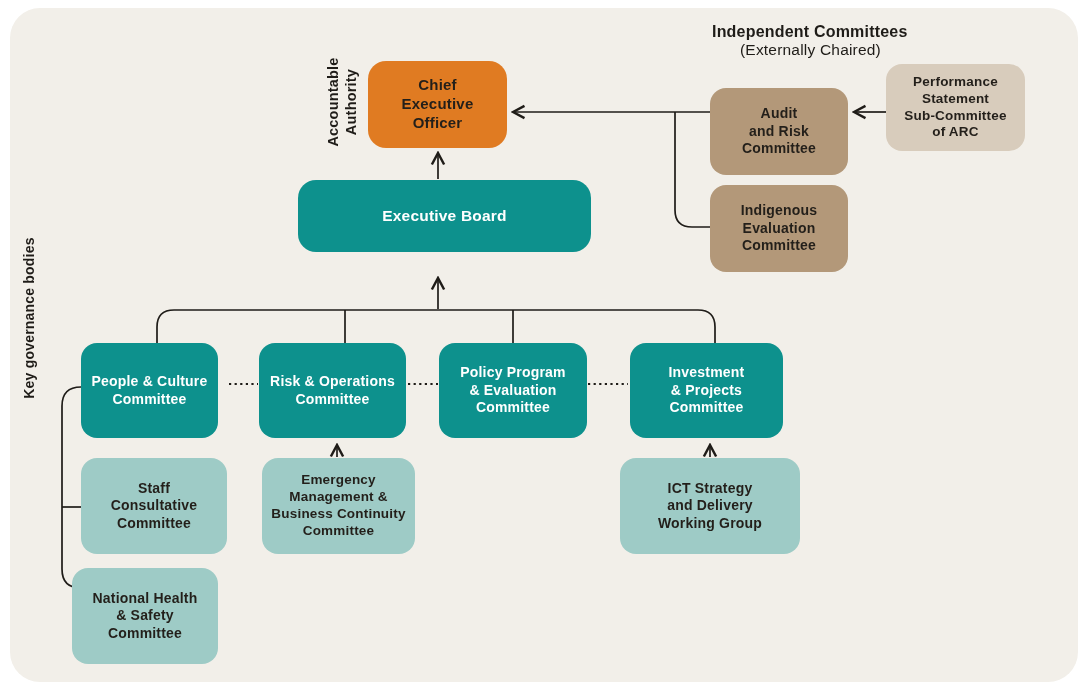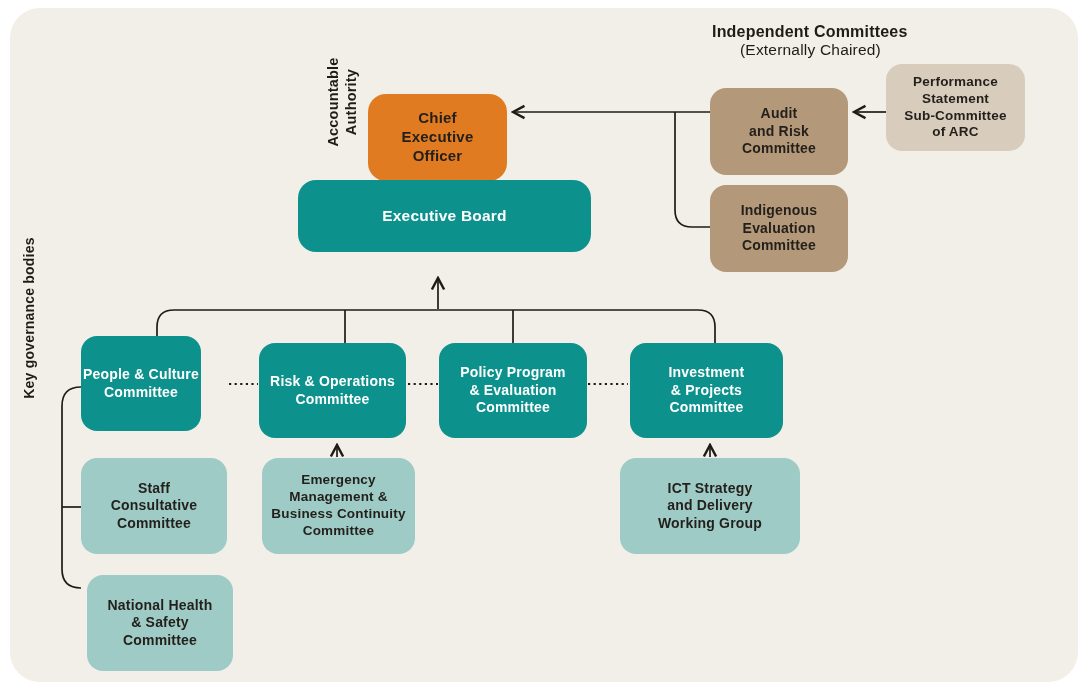--- a/index.html
+++ b/index.html
@@ -48,21 +48,21 @@
     font-weight: 700;
     line-height: 1.25;
     letter-spacing: 0.2px;
     border-radius: 16px;
     font-size: 14px;
     color: #231f1a;
   }
   .node.big { border-radius: 18px; font-size: 15px; }
   .teal       { background: var(--teal, #0D918D); color: #ffffff; }
   .light-teal { background: var(--light-teal, #9ECBC6); }
-  .orange     { background: var(--orange, #E07B22); margin-top: 33px; }
+  .orange     { background: var(--orange, #E07B22); }
   .tan        { background: var(--tan, #B39879); }
   .light-tan  { background: var(--light-tan, #D8CCBC); }
   .rotated-label {
     position: absolute;
     display: flex;
     align-items: center;
     justify-content: center;
     text-align: center;
     white-space: pre;
     font-weight: 700;
@@ -77,28 +77,28 @@
     position: absolute;
     left: 712px; top: 22px;
     color: #1f1c18;
     line-height: 1.2;
   }
   .ic-title { font-weight: 700; font-size: 16px; letter-spacing: 0.2px; }
   .ic-subtitle { font-weight: 400; font-size: 15.5px; letter-spacing: 0.2px; margin-left: 28px; }
   
   #ceo  { left: 368px; top: 61px;  width: 139px; height: 87px; }
   #executive-board { left: 298px; top: 180px; width: 293px; height: 72px; font-size: 15.5px; }
-  #people-culture      { left: 81px;  top: 336px; width: 120px; height: 95px; }
+  #people-culture      { left: 81px;  top: 343px; width: 137px; height: 95px; }
   #risk-operations     { left: 259px; top: 343px; width: 147px; height: 95px; }
   #policy-program      { left: 439px; top: 343px; width: 148px; height: 95px; }
   #investment-projects { left: 630px; top: 343px; width: 153px; height: 95px; }
   #staff-consultative  { left: 81px;  top: 458px; width: 146px; height: 96px; }
   #emergency-mgmt      { left: 262px; top: 458px; width: 153px; height: 96px; font-size: 13.5px; }
   #ict-strategy        { left: 620px; top: 458px; width: 180px; height: 96px; }
-  #national-health     { left: 87px;  top: 568px; width: 146px; height: 96px; margin-top: 7px; }
+  #national-health     { left: 72px;  top: 568px; width: 146px; height: 96px; }
   #audit-risk            { left: 710px; top: 52px;  width: 138px; height: 87px; margin-top: 36px; }
   #performance-statement { left: 886px; top: 64px;  width: 139px; height: 87px; font-size: 13.5px; }
   #indigenous-evaluation { left: 710px; top: 185px; width: 138px; height: 87px; }
 </style>
 </head>
 <body>
 
 <div class="stage">
 
   <div class="panel"></div>

